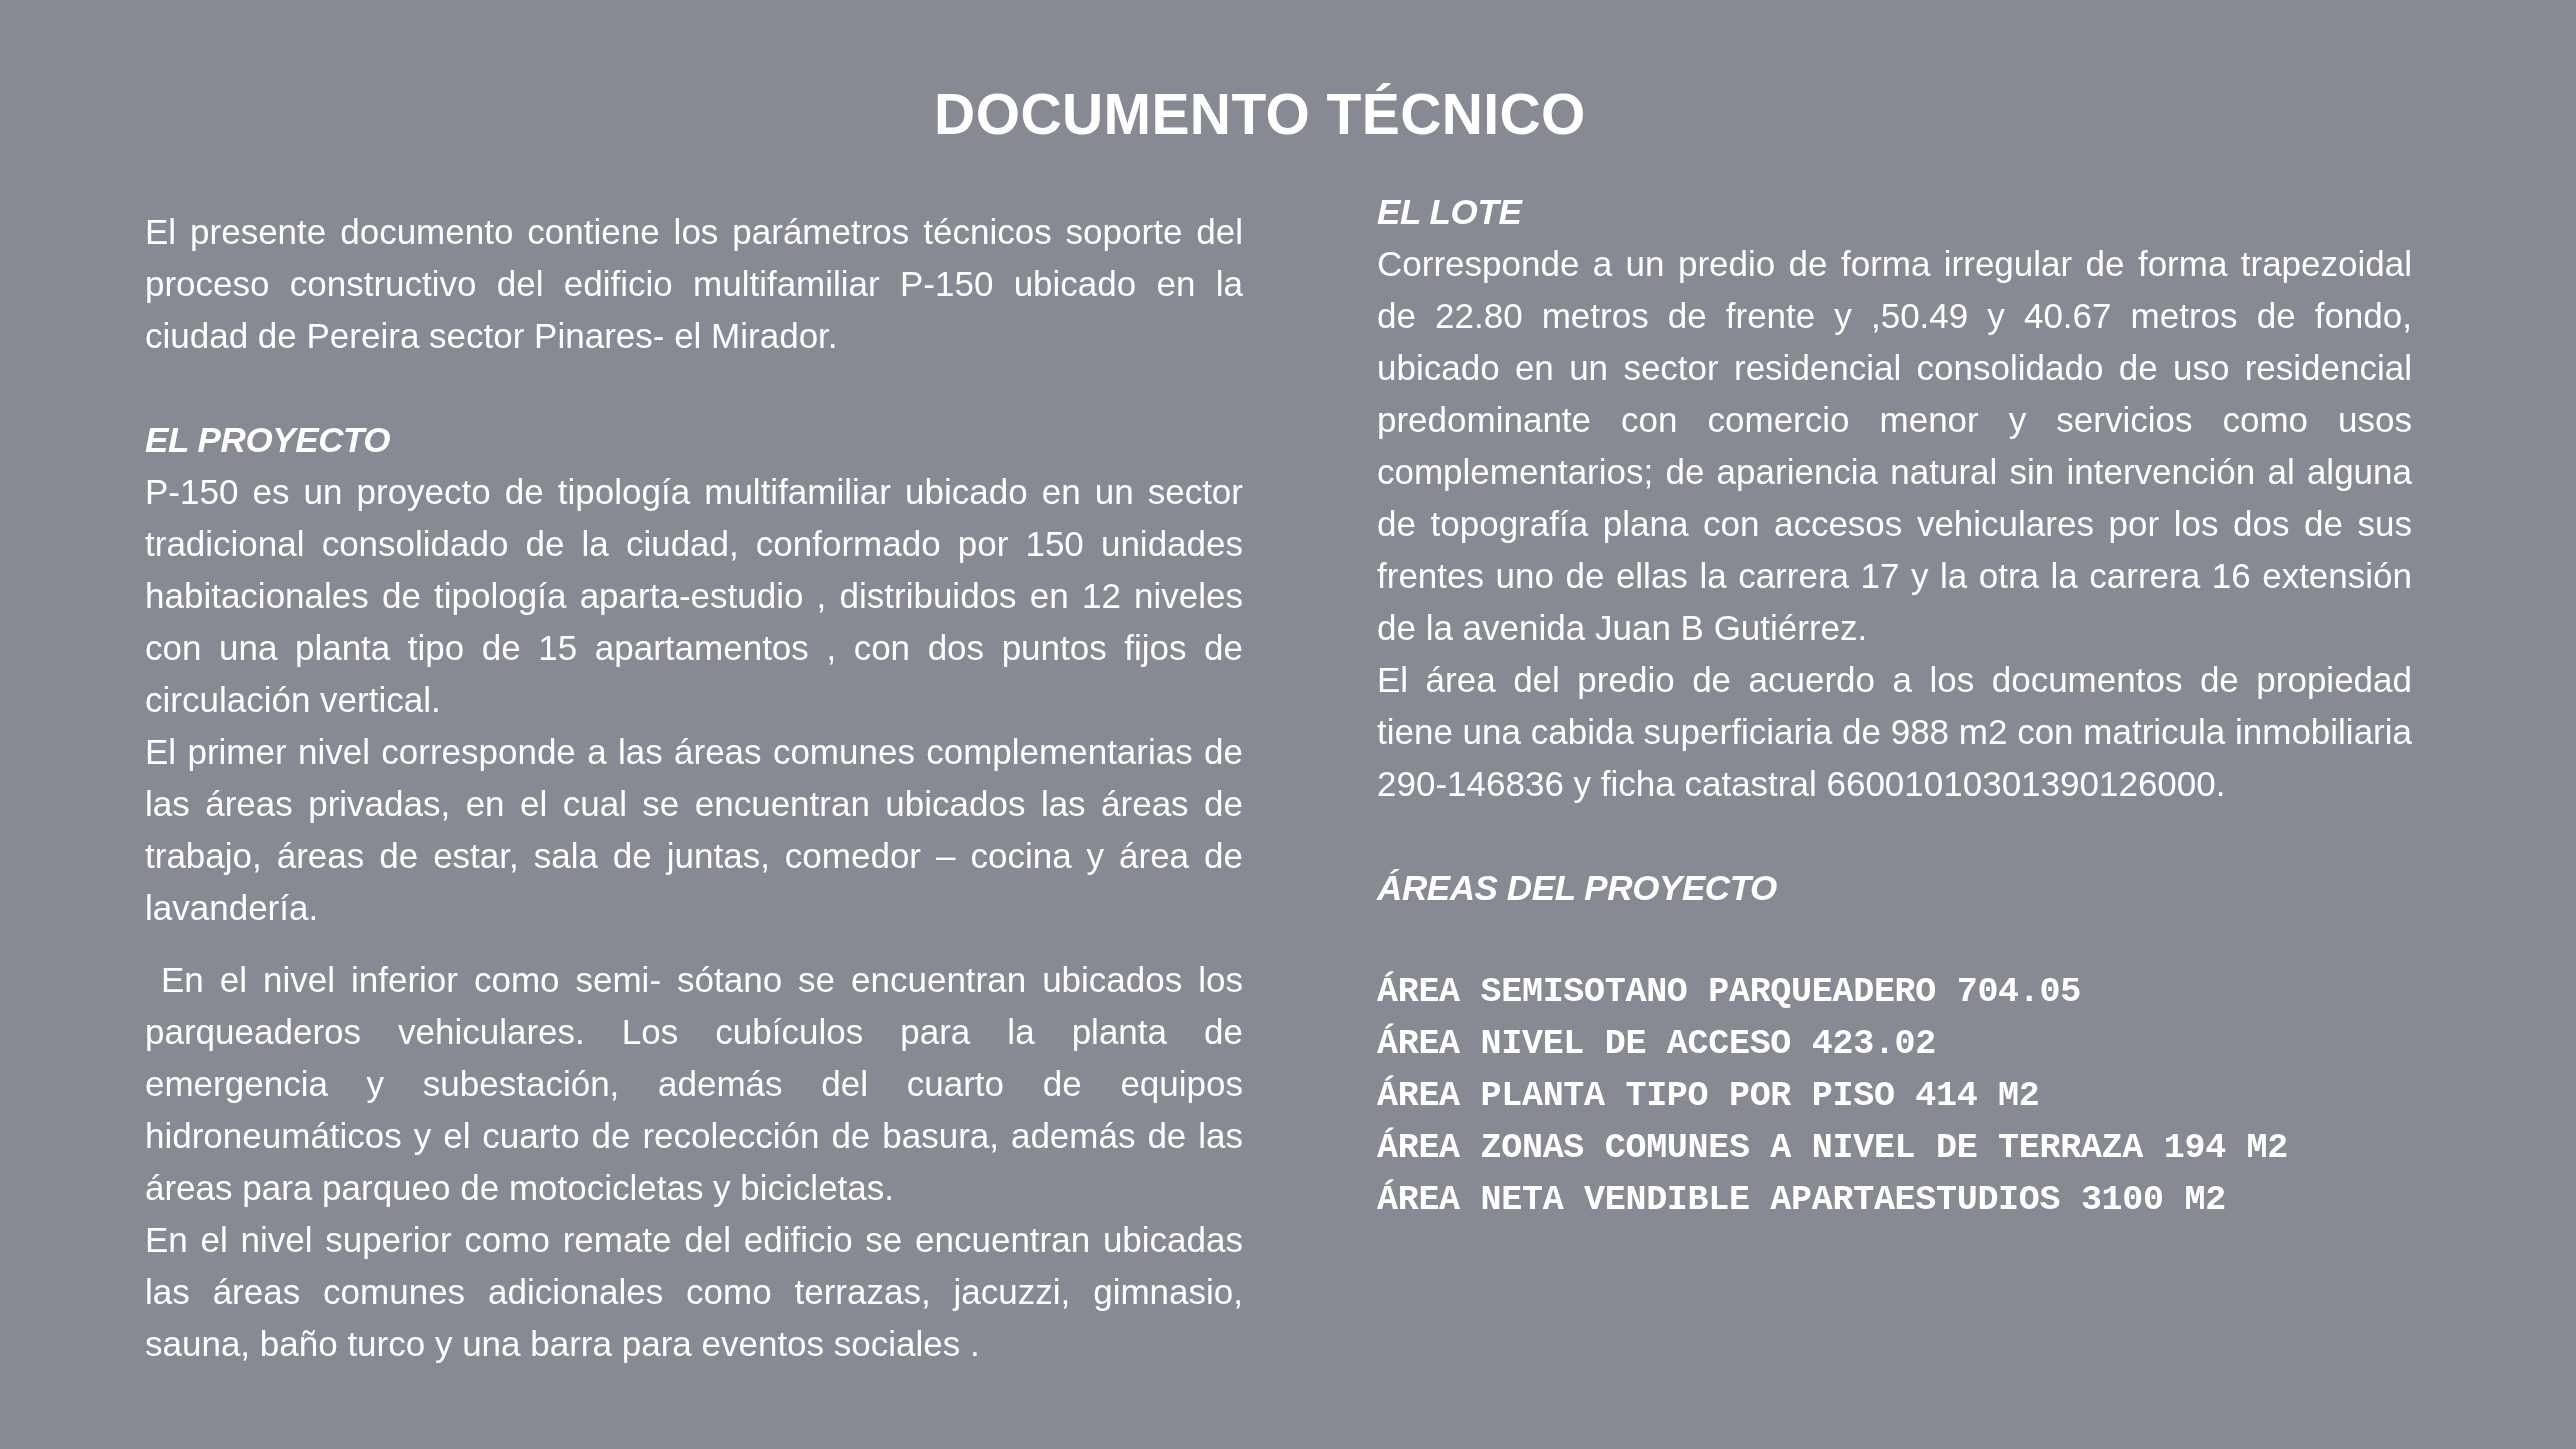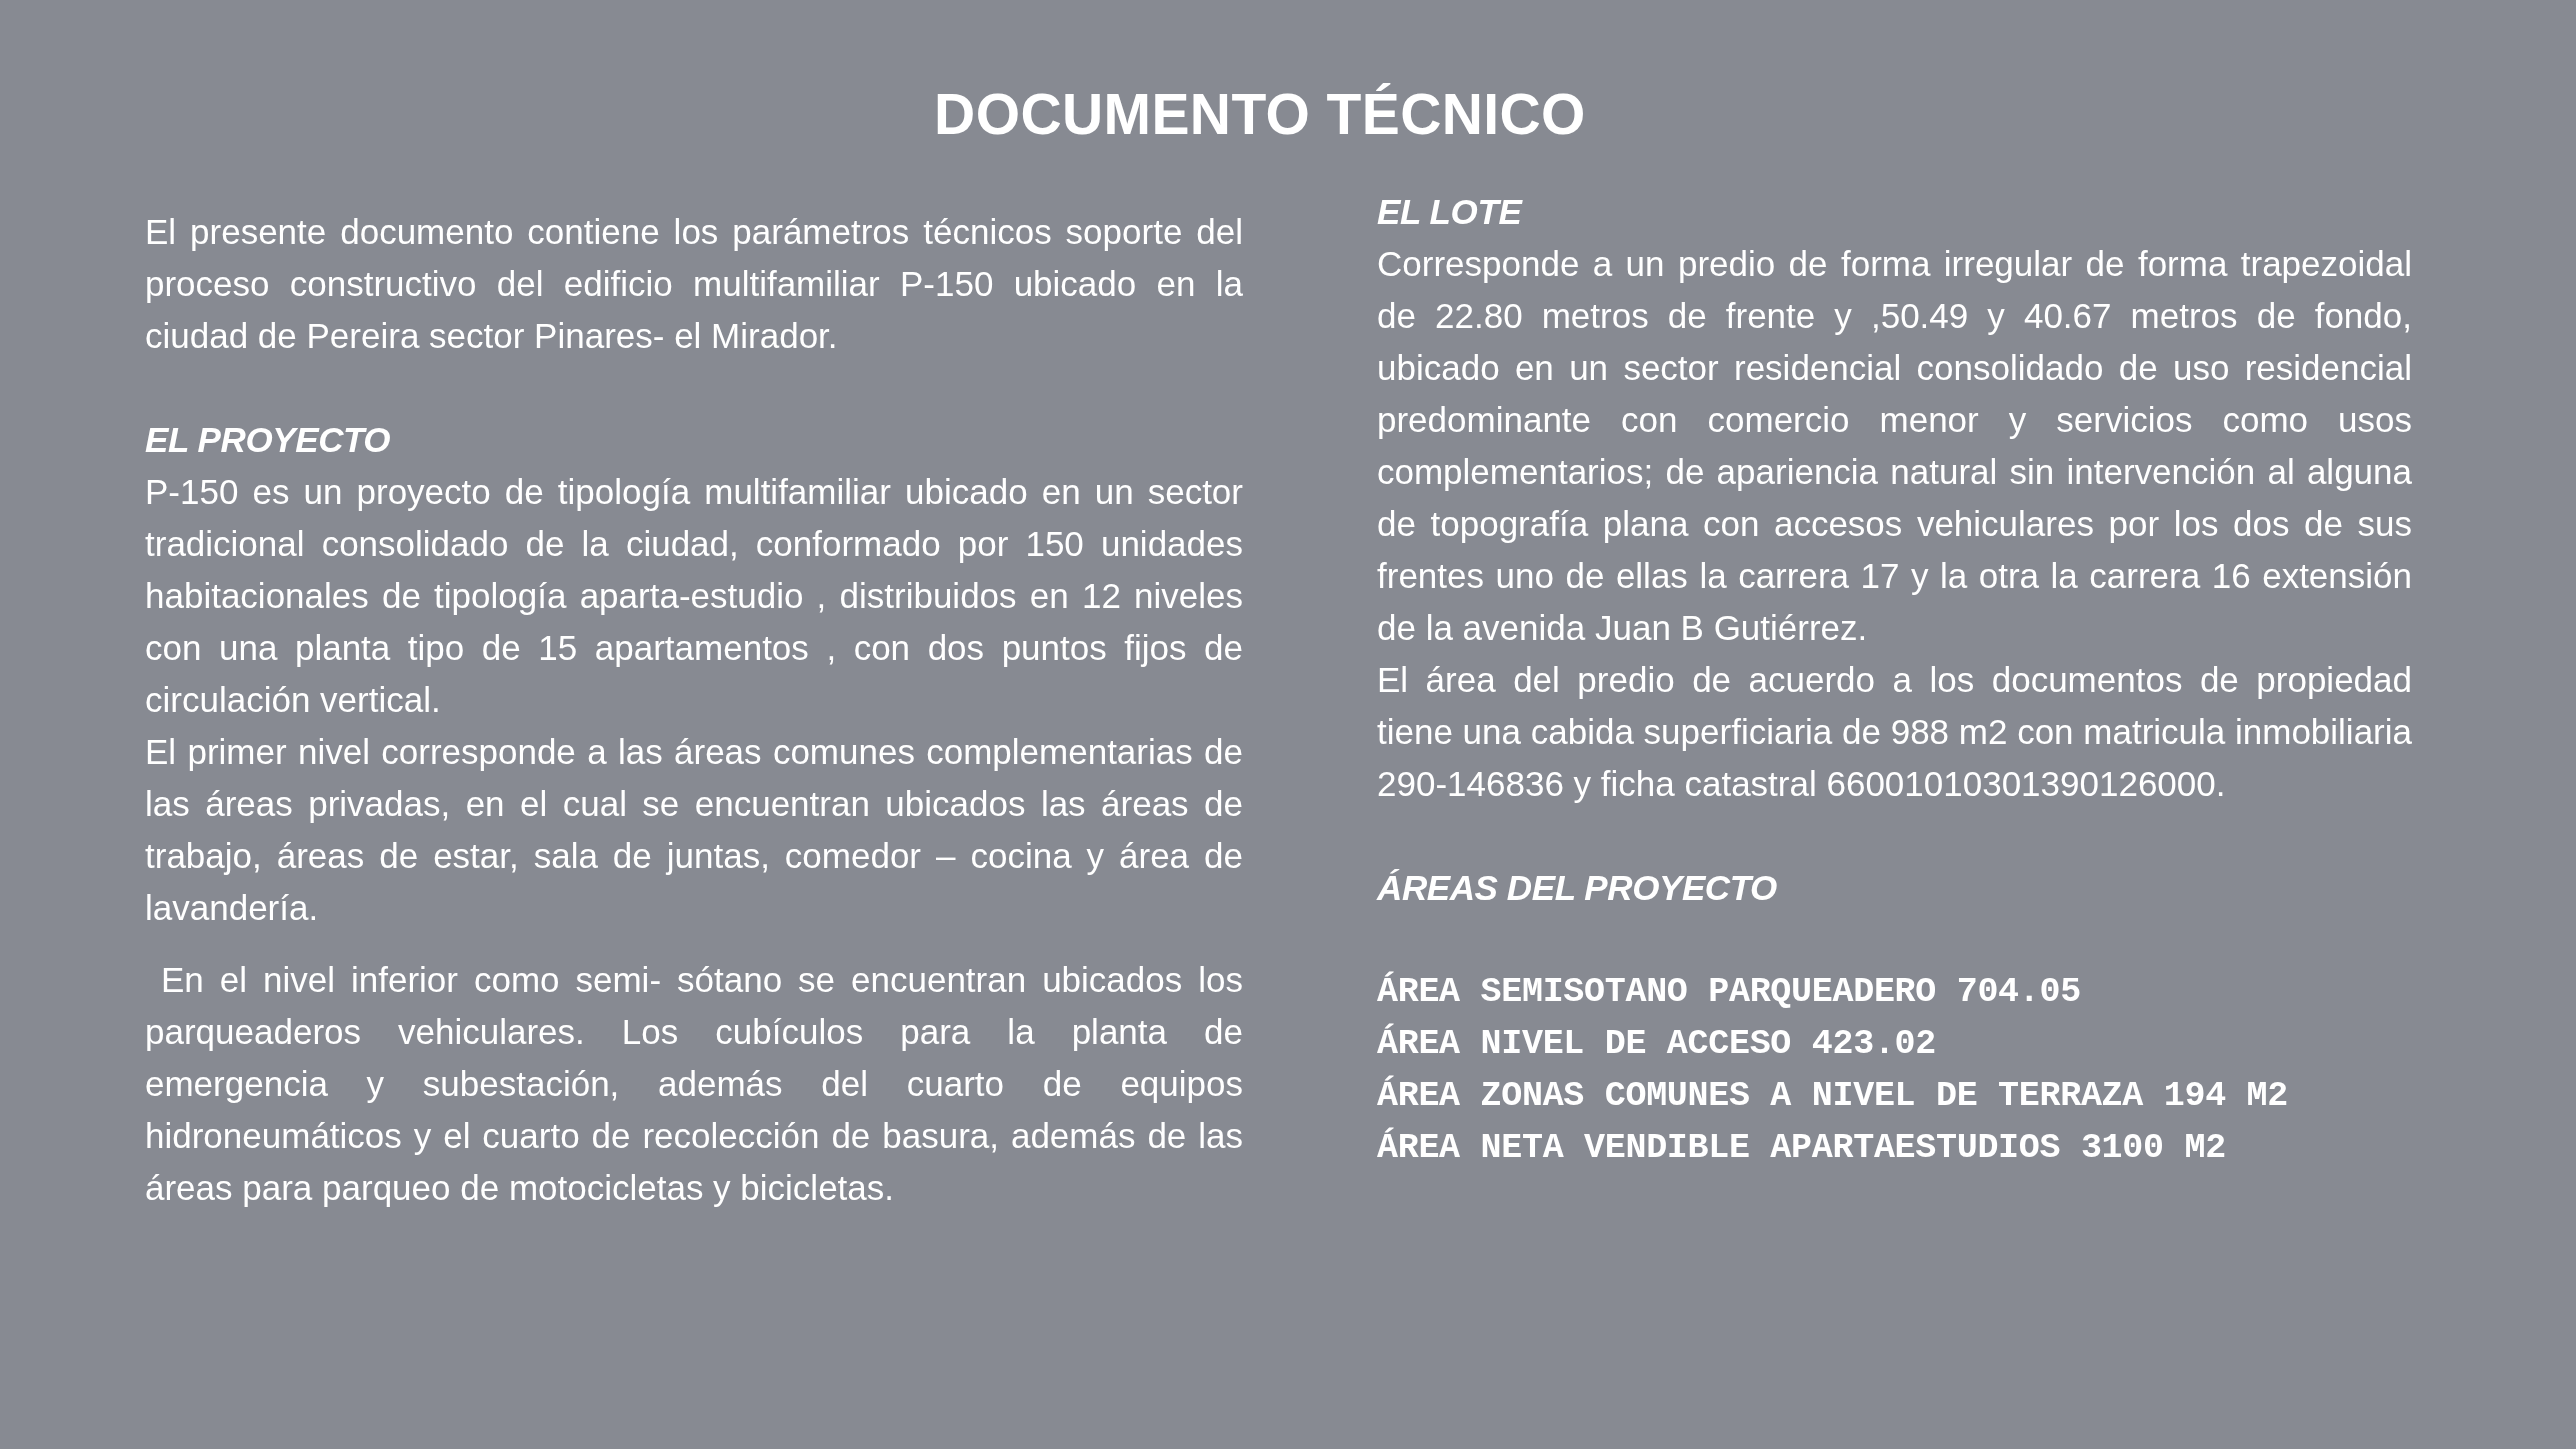--- a/index.html
+++ b/index.html
@@ -79,34 +79,36 @@
 <h1 class="page-title">DOCUMENTO TÉCNICO</h1>
 
 <div class="col col-left">
   <p>El presente documento contiene los parámetros técnicos soporte del proceso constructivo del edificio multifamiliar P-150 ubicado en la ciudad de Pereira sector Pinares- el Mirador.</p>
   <div class="gap"></div>
   <section>
     <h2>EL PROYECTO</h2>
     <p>P-150 es un proyecto de tipología multifamiliar ubicado en un sector tradicional consolidado de la ciudad, conformado por 150 unidades habitacionales de tipología aparta-estudio , distribuidos en 12 niveles con una planta tipo de 15 apartamentos , con dos puntos fijos de circulación vertical.</p>
     <p>El primer nivel corresponde a las áreas comunes complementarias de las áreas privadas, en el cual se encuentran ubicados las áreas de trabajo, áreas de estar, sala de juntas, comedor – cocina y área de lavandería.</p>
     <p style="white-space: pre-wrap; margin-top: 20px;"> En el nivel inferior como semi- sótano se encuentran ubicados los parqueaderos vehiculares. Los cubículos para la planta de emergencia y subestación, además del cuarto de equipos hidroneumáticos y el cuarto de recolección de basura, además de las áreas para parqueo de motocicletas y bicicletas.</p>
+    <p>En el nivel superior como remate del edificio se encuentran ubicadas las áreas comunes adicionales como terrazas, jacuzzi, gimnasio, sauna, baño turco y una barra para eventos sociales .</p>
   </section>
 </div>
 
 <div class="col col-right">
   <section>
     <h2>EL LOTE</h2>
     <p>Corresponde a un predio de forma irregular de forma trapezoidal de 22.80 metros de frente y ,50.49 y 40.67 metros de fondo, ubicado en un sector residencial consolidado de uso residencial predominante con comercio menor y servicios como usos complementarios; de apariencia natural sin intervención al alguna de topografía plana con accesos vehiculares por los dos de sus frentes uno de ellas la carrera 17 y la otra la carrera 16 extensión de la avenida Juan B Gutiérrez.</p>
     <p>El área del predio de acuerdo a los documentos de propiedad tiene una cabida superficiaria de 988 m2 con matricula inmobiliaria 290-146836 y ficha catastral 66001010301390126000.</p>
   </section>
   <div class="gap"></div>
   <section>
     <h2>ÁREAS DEL PROYECTO</h2>
     <div class="gap"></div>
     <ul class="areas-list">
       <li>ÁREA SEMISOTANO PARQUEADERO 704.05</li>
       <li>ÁREA NIVEL DE ACCESO 423.02</li>
+      <li>ÁREA PLANTA TIPO POR PISO 414 M2</li>
       <li>ÁREA ZONAS COMUNES A NIVEL DE TERRAZA 194 M2</li>
       <li>ÁREA NETA VENDIBLE APARTAESTUDIOS 3100 M2</li>
     </ul>
   </section>
 </div>
 
 
 </body></html>

